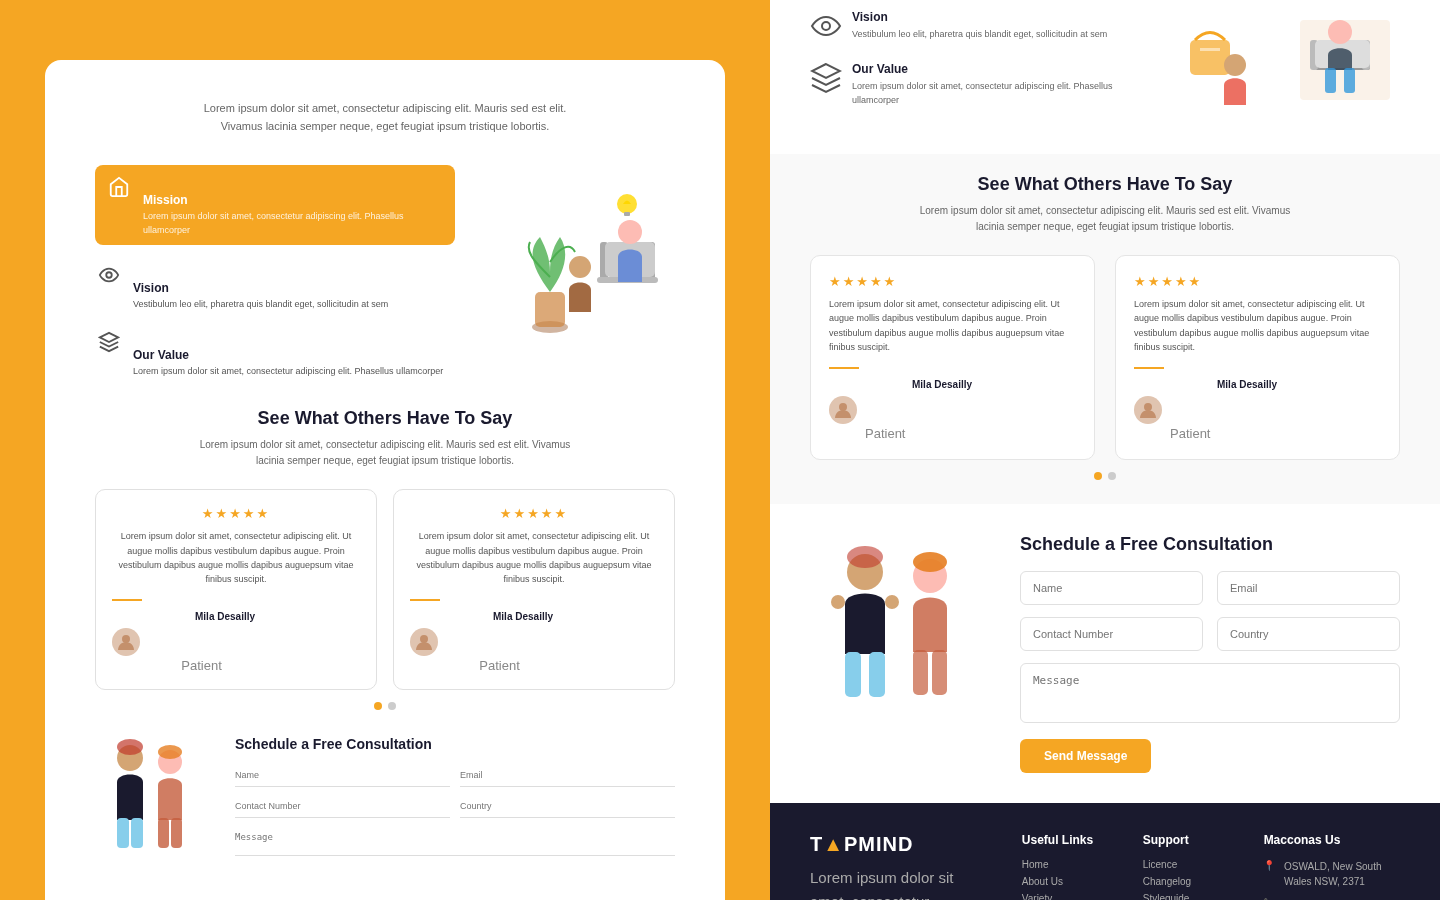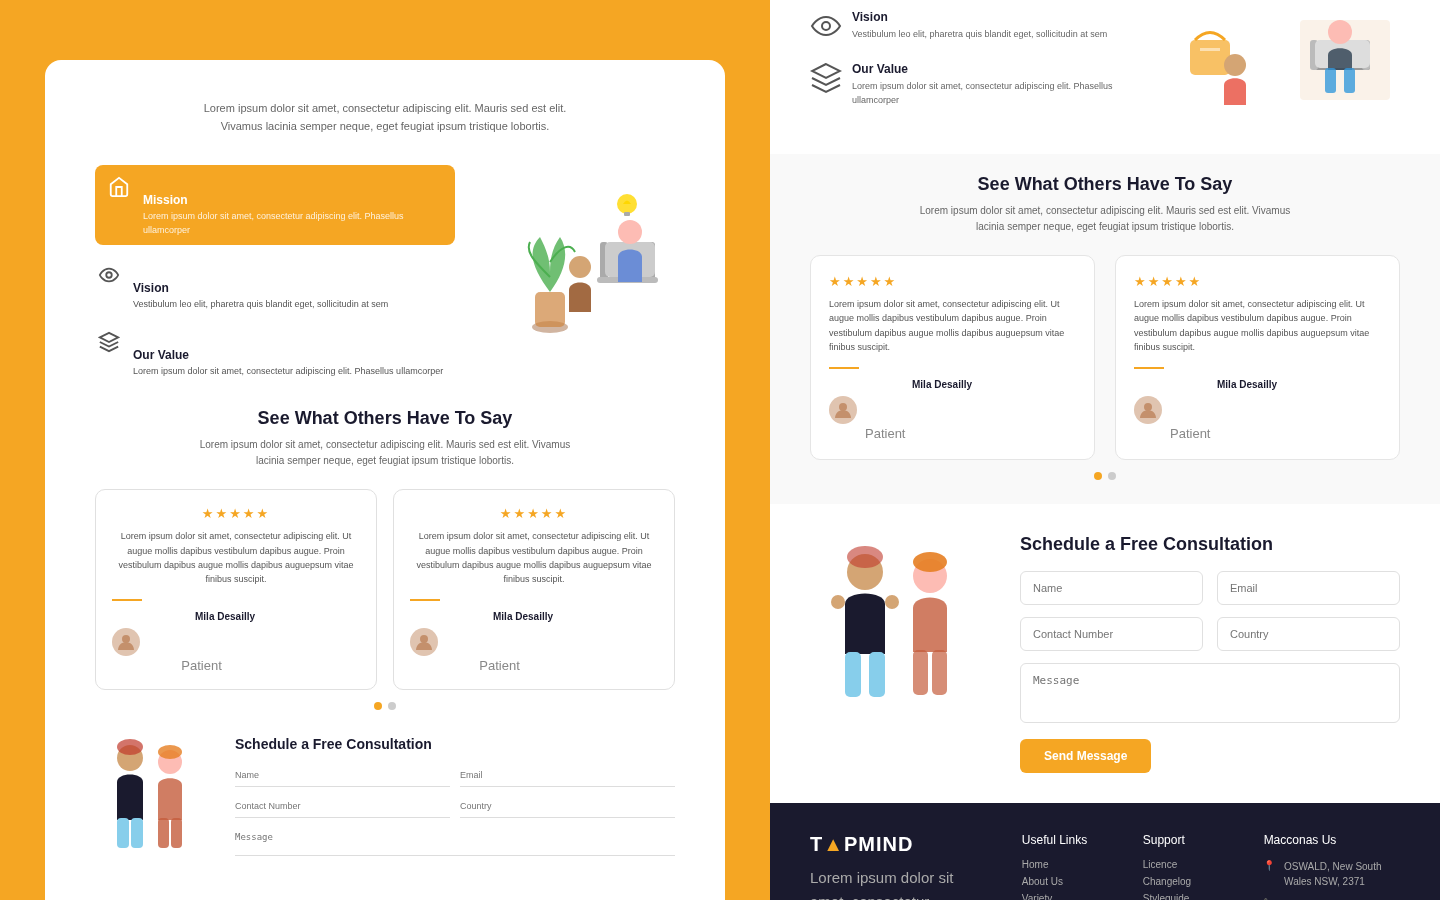--- a/index.html
+++ b/index.html
@@ -355,21 +355,21 @@
       border: 1px solid #555;
       display: flex;
       align-items: center;
       justify-content: center;
       font-size: 10px;
       color: #aaa;
       cursor: pointer;
     }
     .footer-col-title {
       font-size: 12px;
-      font-weight: 400;
+      font-weight: 700;
       color: #fff;
       margin-bottom: 12px;
     }
     .footer-link {
       display: block;
       font-size: 10px;
       color: #aaa;
       margin-bottom: 6px;
       cursor: pointer;
     }

